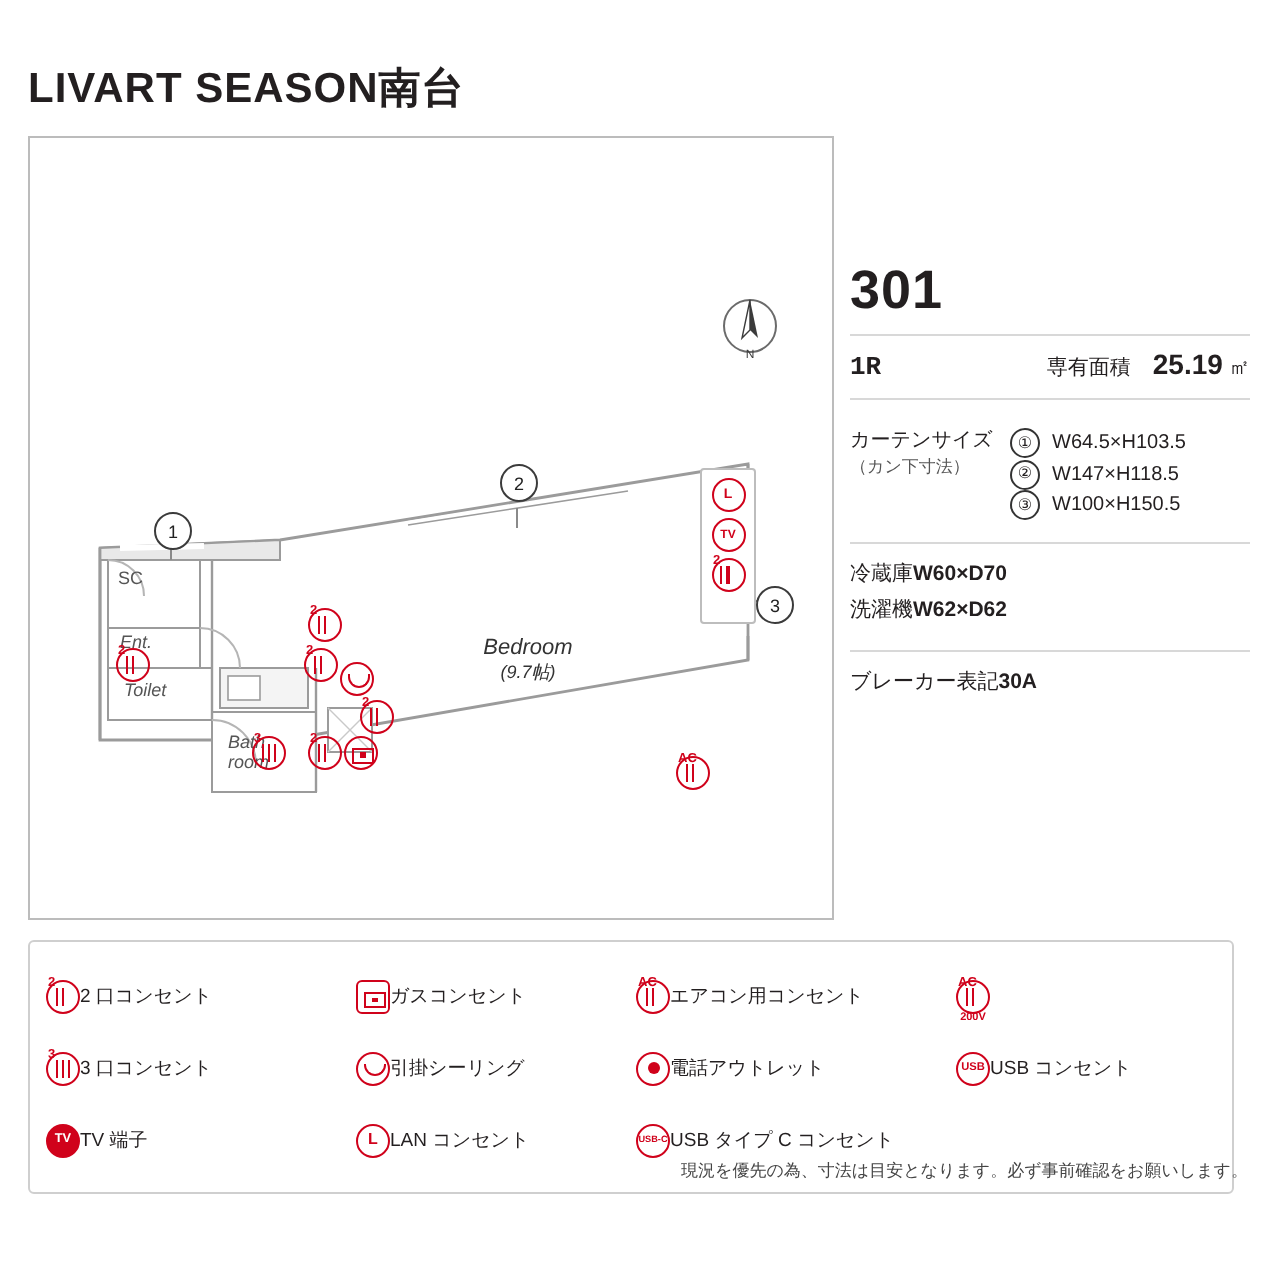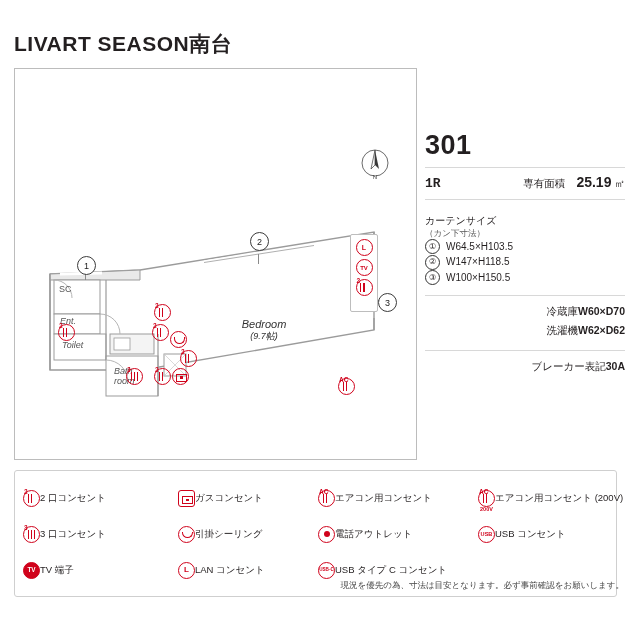--- a/index.html
+++ b/index.html
@@ -48,31 +48,31 @@
     font-size:8.5px;color:#444;
   }
   
   .info{position:absolute;left:425px;top:130px;width:200px;}
   .unit-no{font-size:27px;font-weight:bold;letter-spacing:.5px;}
   .hr{height:1px;background:#d8d8d8;margin:6px 0 6px 0;}
   .row{display:flex;justify-content:space-between;font-size:11px;}
   .plan-type{font-size:13px;font-weight:bold;font-family:Liberation Mono, monospace;}
   .area-label{font-size:10.5px;}
   .area-val{font-size:14px;font-weight:bold;}
-  .curtain{display:flex;font-size:10px;margin-top:14px;flex-direction:column;}
+  .curtain{display:flex;font-size:10px;margin-top:14px;}
   .curtain .k{width:80px;line-height:1.35;}
   .curtain .k small{display:block;font-size:8.5px;color:#555;}
   .curtain .v{flex:1;}
   .cline{display:flex;align-items:center;gap:6px;line-height:1.55;}
   .cnum{
     width:13px;height:13px;border:1px solid #333;border-radius:50%;
     font-size:8px;display:flex;align-items:center;justify-content:center;
     flex:0 0 auto;
   }
-  .kv{display:flex;justify-content:flex-end;font-size:10.5px;line-height:1.8;}
+  .kv{display:flex;justify-content:flex-start;font-size:10.5px;line-height:1.8;}
   .kv b{font-weight:bold;}
   
   .sym{
     position:relative;display:inline-block;flex:0 0 auto;
     width:17px;height:17px;
   }
   .sym .b{
     position:absolute;left:0;top:0;width:17px;height:17px;
     border:1.3px solid #d0021b;border-radius:50%;
     box-sizing:border-box;
@@ -356,21 +356,20 @@
     <div class="lg-item">
       <span class="sym">
         <span class="b"></span>
           <span class="sup">AC</span>
         <span class="prongs">
             <i></i>
             <i></i>
           </span>
         <span style="position:absolute;left:0;bottom:-5px;width:17px;text-align:center;color:#d0021b;font-size:5.5px;font-weight:bold;">200V</span>
       </span>
-      <span class="lbl">エアコン用コンセント (200V)</span>
     </div>
 
     <div class="lg-item">
       <span class="sym">
           <span class="b"></span>
           <span class="sup">3</span>
           <span class="prongs">
             <i></i>
             <i></i>
             <i></i>

